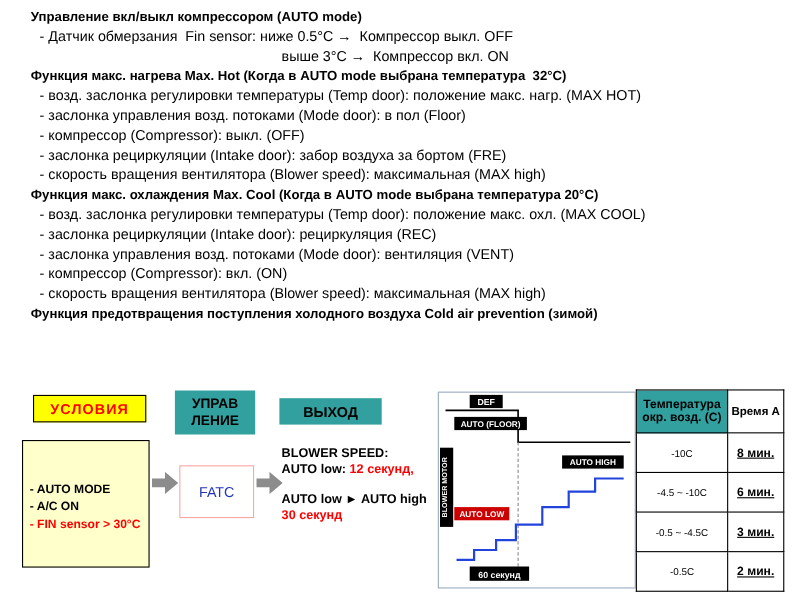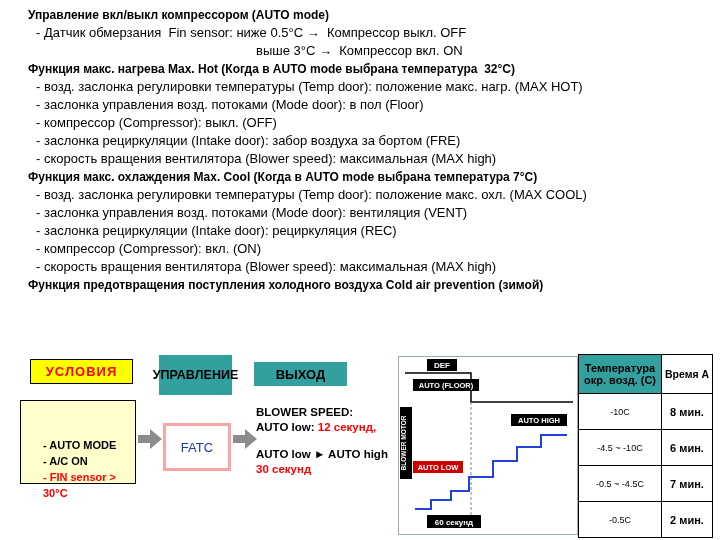--- a/index.html
+++ b/index.html
@@ -12,66 +12,66 @@
   .t-title { font-weight:bold; font-size:12px; line-height:18px; white-space:pre-wrap; }
   .t-line  { font-size:13px; line-height:18px; padding-left:8px; white-space:pre-wrap; }
   .indent-deep { padding-left:228px; }
   
   #diagram { position:absolute; left:0; top:353px; width:720px; height:187px; }
   .hdr { position:absolute; display:flex; align-items:center; justify-content:center;
          font-weight:bold; font-size:13px; box-sizing:border-box; }
   .hdr-yellow { left:30px; top:6px; width:103px; height:25px; background:#ffff00;
                 border:1px solid #000; color:#ff0000; letter-spacing:1px; }
   .hdr-ctrl { left:159px; top:2px; width:73px; height:40px; background:#33a0a0;
-              flex-direction:row; line-height:15px; font-size:12.5px; color:#000; }
+              flex-direction:column; line-height:15px; font-size:12.5px; color:#000; }
   .hdr-out  { left:254px; top:9px; width:93px; height:24px; background:#33a0a0; color:#000; }
-  .cond-box { position:absolute; left:20px; top:47px; width:116px; height:84px;
+  .cond-box { position:absolute; left:20px; top:47px; width:116px; height:116px;
               background:#ffffcc; border:1px solid #000; font-weight:bold; font-size:11px;
-              line-height:16px; padding:36px 0 0 22px; box-sizing:border-box; }
+              line-height:16px; padding:36px 0 0 6px; box-sizing:border-box; }
   .red { color:#ff0000; }
   .arrow { position:absolute; width:24px; height:20px; }
   .a1 { left:138px; top:76px; }
   .a2 { left:233px; top:76px; }
   .fatc { position:absolute; left:163px; top:70px; width:68px; height:48px; background:#fff;
-          border:3px solid #fca5a5; color:#2233bb; font-size:13px; box-sizing:border-box;
+          border:1px solid #fca5a5; color:#2233bb; font-size:13px; box-sizing:border-box;
           display:flex; align-items:center; justify-content:center; }
   .blower { position:absolute; left:256px; top:52px; width:155px; font-size:11.5px;
             font-weight:bold; line-height:15px; }
   .blower .gap { margin-top:12px; }
   .chart { position:absolute; left:398px; top:3px; width:178px; height:177px;
            background:#fff; border:1px solid #9aabc0; box-sizing:content-box; }
   .wt  { fill:#fff; font-size:8px;  font-weight:bold; font-family:"Liberation Sans",sans-serif; }
   .wtm { fill:#fff; font-size:7.5px; font-weight:bold; font-family:"Liberation Sans",sans-serif; }
   .wts { fill:#fff; font-size:6.5px; font-weight:bold; font-family:"Liberation Sans",sans-serif; }
   .ttable { position:absolute; left:578px; top:1px; border-collapse:collapse; background:#fff; }
   .ttable th, .ttable td { border:1px solid #000; text-align:center; vertical-align:middle; }
   .th-temp { width:78px; height:36px; background:#33a0a0; font-size:11px; font-weight:bold; padding:1px 2px; }
   .th-time { width:48px; background:#fff; font-size:10.5px; font-weight:bold; }
   .td-temp { font-size:9px; height:33px; }
-  .td-time { font-size:11px; font-weight:bold; }
+  .td-time { font-size:11px; font-weight:bold;text-decoration:underline; }
 </style>
 </head>
 <body>
 
 <div class="textblock">
   <div class="t-title">Управление вкл/выкл компрессором (AUTO mode)</div>
   <div class="t-line">- Датчик обмерзания  Fin sensor: ниже 0.5°C →  Компрессор выкл. OFF</div>
   <div class="t-line indent-deep">выше 3°C →  Компрессор вкл. ON</div>
 
   <div class="t-title">Функция макс. нагрева Max. Hot (Когда в AUTO mode выбрана температура  32°C)</div>
   <div class="t-line">- возд. заслонка регулировки температуры (Temp door): положение макс. нагр. (MAX HOT)</div>
   <div class="t-line">- заслонка управления возд. потоками (Mode door): в пол (Floor)</div>
   <div class="t-line">- компрессор (Compressor): выкл. (OFF)</div>
   <div class="t-line">- заслонка рециркуляции (Intake door): забор воздуха за бортом (FRE)</div>
   <div class="t-line">- скорость вращения вентилятора (Blower speed): максимальная (MAX high)</div>
 
-  <div class="t-title">Функция макс. охлаждения Max. Cool (Когда в AUTO mode выбрана температура 7°C)</div>
+  <div class="t-title">Функция макс. охлаждения Max. Cool (Когда в AUTO mode выбрана температура 20°C)</div>
   <div class="t-line">- возд. заслонка регулировки температуры (Temp door): положение макс. охл. (MAX COOL)</div>
+  <div class="t-line">- заслонка рециркуляции (Intake door): рециркуляция (REC)</div>
   <div class="t-line">- заслонка управления возд. потоками (Mode door): вентиляция (VENT)</div>
-  <div class="t-line">- заслонка рециркуляции (Intake door): рециркуляция (REC)</div>
   <div class="t-line">- компрессор (Compressor): вкл. (ON)</div>
   <div class="t-line">- скорость вращения вентилятора (Blower speed): максимальная (MAX high)</div>
 
   <div class="t-title">Функция предотвращения поступления холодного воздуха Cold air prevention (зимой)</div>
 </div>
 
 <div id="diagram">
 
   <div class="hdr hdr-yellow">УСЛОВИЯ</div>
 
@@ -134,21 +134,21 @@
     <tr>
       <td class="td-temp">-10C</td>
       <td class="td-time">8 мин.</td>
     </tr>
     <tr>
       <td class="td-temp">-4.5 ~ -10C</td>
       <td class="td-time">6 мин.</td>
     </tr>
     <tr>
       <td class="td-temp">-0.5 ~ -4.5C</td>
-      <td class="td-time">7 мин.</td>
+      <td class="td-time">3 мин.</td>
     </tr>
     <tr>
       <td class="td-temp">-0.5C</td>
       <td class="td-time">2 мин.</td>
     </tr>
   </tbody>
     </table>
 
 </div>
 

